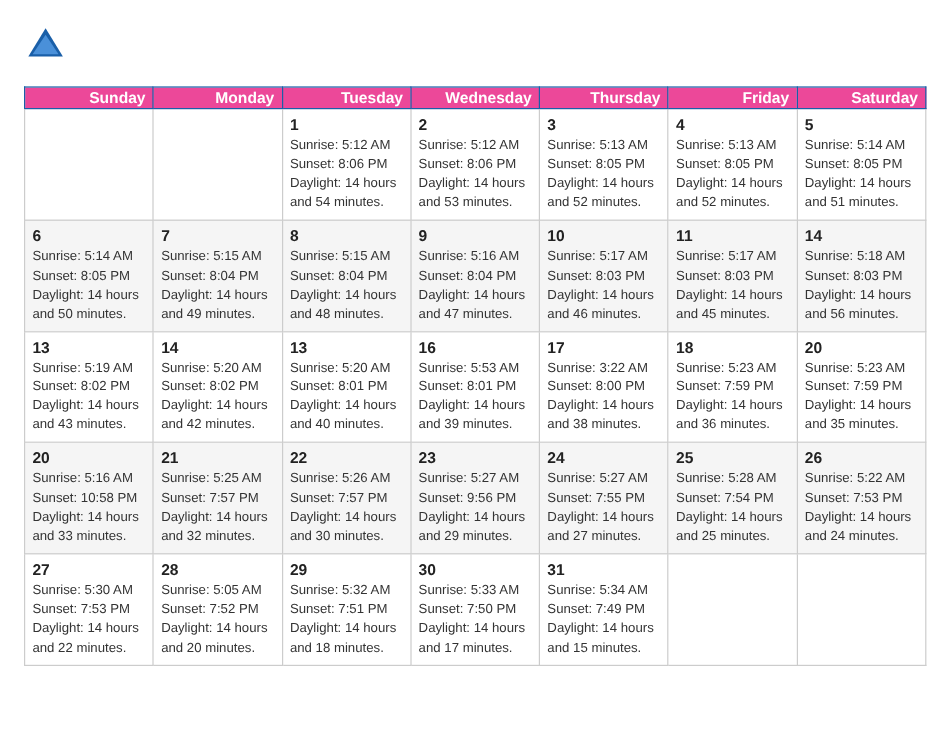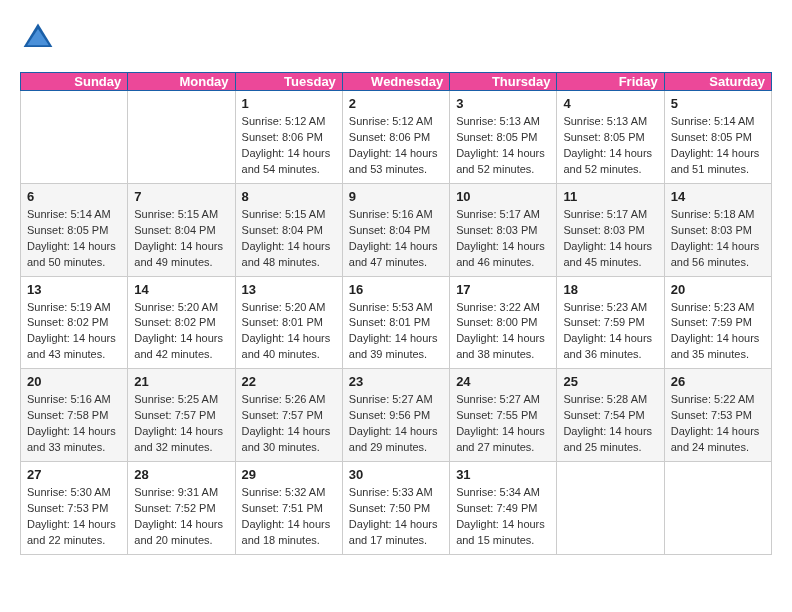--- a/index.html
+++ b/index.html
@@ -273,21 +273,21 @@
           <span>Sunset: 7:59 PM</span><br>
           <span>Daylight: 14 hours and 35 minutes.</span>
         </div>
       </td>
       </tr>
       <tr>
         <td>
         <span class="day-num">20</span>
         <div class="cell-info">
           <span>Sunrise: 5:16 AM</span><br>
-          <span>Sunset: 7:58 PM</span><br>
+          <span>Sunset: 10:58 PM</span><br>
           <span>Daylight: 14 hours and 33 minutes.</span>
         </div>
       </td>
         <td>
         <span class="day-num">21</span>
         <div class="cell-info">
           <span>Sunrise: 5:25 AM</span><br>
           <span>Sunset: 7:57 PM</span><br>
           <span>Daylight: 14 hours and 32 minutes.</span>
         </div>
@@ -338,21 +338,21 @@
         <span class="day-num">27</span>
         <div class="cell-info">
           <span>Sunrise: 5:30 AM</span><br>
           <span>Sunset: 7:53 PM</span><br>
           <span>Daylight: 14 hours and 22 minutes.</span>
         </div>
       </td>
         <td>
         <span class="day-num">28</span>
         <div class="cell-info">
-          <span>Sunrise: 9:31 AM</span><br>
+          <span>Sunrise: 5:05 AM</span><br>
           <span>Sunset: 7:52 PM</span><br>
           <span>Daylight: 14 hours and 20 minutes.</span>
         </div>
       </td>
         <td>
         <span class="day-num">29</span>
         <div class="cell-info">
           <span>Sunrise: 5:32 AM</span><br>
           <span>Sunset: 7:51 PM</span><br>
           <span>Daylight: 14 hours and 18 minutes.</span>

